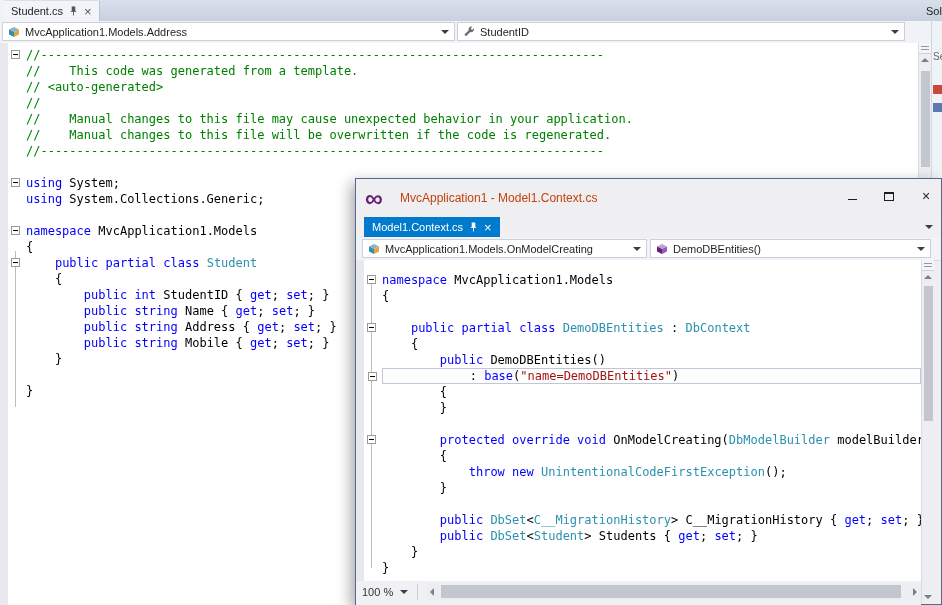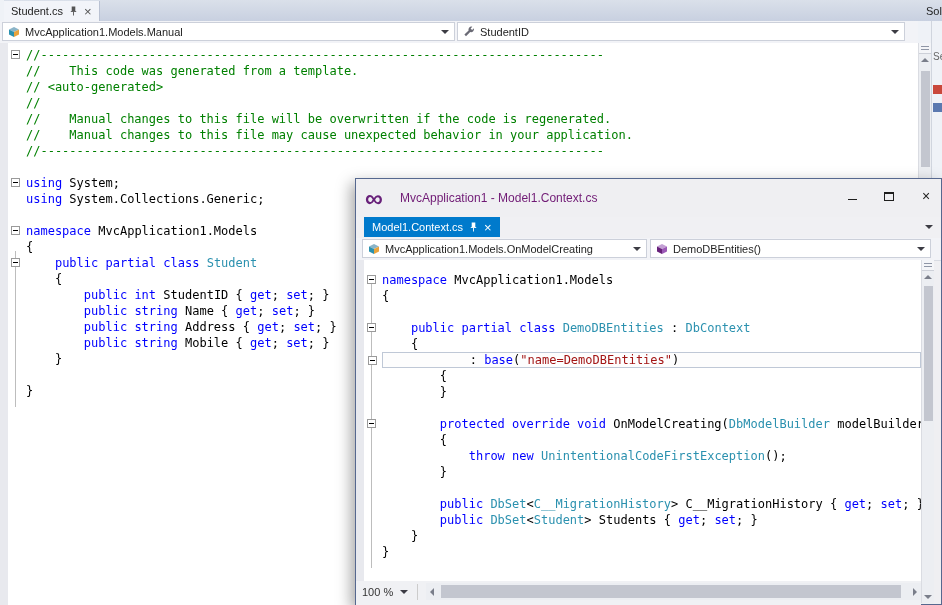--- a/index.html
+++ b/index.html
@@ -71,21 +71,21 @@
   .strip-search{position:absolute;left:1px;top:30px;font-size:10px;color:#666;white-space:nowrap;}
   .strip-icon{position:absolute;left:1px;width:9px;height:9px;}
   .strip-icon.red{top:64px;background:#c9483b;}
   .strip-icon.blue{top:82px;background:#5b79b0;}
 
   
   .overlay{position:absolute;left:355px;top:178px;width:585px;height:425px;background:#efeff2;
     border:1px solid #56688f;box-shadow:-4px 5px 14px rgba(0,0,0,.35);z-index:10;}
   .titlebar{position:absolute;left:0;top:0;width:100%;height:38px;background:#efeff2;}
   .vs-logo{position:absolute;left:9px;top:1px;font-size:25px;font-weight:bold;color:#68217a;line-height:36px;}
-  .window-title{position:absolute;left:44px;top:12px;font-size:12px;color:#701a75;white-space:nowrap;}
+  .window-title{position:absolute;left:44px;top:12px;font-size:12px;color:#c2410c;white-space:nowrap;}
   .win-buttons{position:absolute;right:8px;top:10px;display:flex;gap:23px;}
   .win-btn{width:14px;height:14px;display:flex;align-items:center;justify-content:center;
     font-size:14px;color:#1e1e1e;line-height:1;}
   .min-glyph{width:9px;height:1px;background:#1e1e1e;margin-top:7px;}
   .max-glyph{width:10px;height:9px;border:1px solid #1e1e1e;border-top-width:2px;box-sizing:border-box;}
 
   .tabstrip2{position:absolute;left:0;top:38px;width:100%;height:21px;background:#f0f0f3;}
   .doc-tab2{position:absolute;left:8px;top:0;height:20px;background:#007acc;color:#fff;
     display:flex;align-items:center;gap:6px;padding:0 8px;font-size:11px;}
   .strip-dd{position:absolute;right:8px;top:8px;}
@@ -129,21 +129,21 @@
 
   <div class="navbar main-navbar">
     <div class="combo" style="left:2px;width:453px;">
       <span class="icon">
         <svg width="12" height="12" viewBox="0 0 12 12">
             <polygon points="6,1 11,3.5 6,6 1,3.5" fill="#8ab4c8"></polygon>
             <polygon points="1,3.5 6,6 6,11 1,8.5" fill="#2b91af"></polygon>
             <polygon points="11,3.5 6,6 6,11 11,8.5" fill="#e8a33d"></polygon>
           </svg>
       </span>
-      <span class="combo-text">MvcApplication1.Models.Manual</span>
+      <span class="combo-text">MvcApplication1.Models.Address</span>
       <span class="tri-down"></span>
     </div>
     <div class="combo" style="left:457px;width:448px;">
       <span class="icon">
         <svg width="12" height="12" viewBox="0 0 12 12">
             <path d="M10.8 2.2 9.1 3.9 7.6 2.4 9.3.7a2.9 2.9 0 0 0-3.7 3.7L1.4 8.6 3 10.2l4.2-4.2a2.9 2.9 0 0 0 3.6-3.8z" fill="#6a6a75"></path>
           </svg>
       </span>
       <span class="combo-text">StudentID</span>
       <span class="tri-down"></span>
@@ -151,22 +151,22 @@
   </div>
 
   <div class="editor main-editor">
     <div class="indicator-margin"></div>
     <div class="outline-guide" style="left:15px;top:208px;height:156px;"></div>
     <div class="code-lines">
         <div class="code-line"><span class="outline-box"></span><span class="code-text"><span class="c-cm">//------------------------------------------------------------------------------</span></span></div>
         <div class="code-line"><span class="code-text"><span class="c-cm">//    This code was generated from a template.</span></span></div>
         <div class="code-line"><span class="code-text"><span class="c-cm">// &lt;auto-generated&gt;</span></span></div>
         <div class="code-line"><span class="code-text"><span class="c-cm">//</span></span></div>
+        <div class="code-line"><span class="code-text"><span class="c-cm">//    Manual changes to this file may cause unexpected behavior in your application.</span></span></div>
         <div class="code-line"><span class="code-text"><span class="c-cm">//    Manual changes to this file will be overwritten if the code is regenerated.</span></span></div>
-        <div class="code-line"><span class="code-text"><span class="c-cm">//    Manual changes to this file may cause unexpected behavior in your application.</span></span></div>
         <div class="code-line"><span class="code-text"><span class="c-cm">//------------------------------------------------------------------------------</span></span></div>
         <div class="code-line"><span class="code-text"></span></div>
         <div class="code-line"><span class="outline-box"></span><span class="code-text"><span class="c-kw">using</span><span class="c-pl"> System;</span></span></div>
         <div class="code-line"><span class="code-text"><span class="c-kw">using</span><span class="c-pl"> System.Collections.Generic;</span></span></div>
         <div class="code-line"><span class="code-text"></span></div>
         <div class="code-line"><span class="outline-box"></span><span class="code-text"><span class="c-kw">namespace</span><span class="c-pl"> MvcApplication1.Models</span></span></div>
         <div class="code-line"><span class="code-text"><span class="c-pl">{</span></span></div>
         <div class="code-line"><span class="outline-box"></span><span class="code-text"><span class="c-pl">    </span><span class="c-kw">public</span><span class="c-pl"> </span><span class="c-kw">partial</span><span class="c-pl"> </span><span class="c-kw">class</span><span class="c-pl"> </span><span class="c-ty">Student</span></span></div>
         <div class="code-line"><span class="code-text"><span class="c-pl">    {</span></span></div>
         <div class="code-line"><span class="code-text"><span class="c-pl">        </span><span class="c-kw">public</span><span class="c-pl"> </span><span class="c-kw">int</span><span class="c-pl"> StudentID { </span><span class="c-kw">get</span><span class="c-pl">; </span><span class="c-kw">set</span><span class="c-pl">; }</span></span></div>
@@ -251,20 +251,21 @@
 
     <div class="editor overlay-editor">
       <div class="indicator-margin"></div>
       <div class="outline-guide" style="left:15px;top:24px;height:284px;"></div>
       <div class="code-lines">
           <div class="code-line"><span class="outline-box"></span><span class="code-text"><span class="c-kw">namespace</span><span class="c-pl"> MvcApplication1.Models</span></span></div>
           <div class="code-line"><span class="code-text"><span class="c-pl">{</span></span></div>
           <div class="code-line"><span class="code-text"></span></div>
           <div class="code-line"><span class="outline-box"></span><span class="code-text"><span class="c-pl">    </span><span class="c-kw">public</span><span class="c-pl"> </span><span class="c-kw">partial</span><span class="c-pl"> </span><span class="c-kw">class</span><span class="c-pl"> </span><span class="c-ty">DemoDBEntities</span><span class="c-pl"> : </span><span class="c-ty">DbContext</span></span></div>
           <div class="code-line"><span class="code-text"><span class="c-pl">    {</span></span></div>
+          <div class="code-line"><span class="code-text"><span class="c-pl">        </span><span class="c-kw">public</span><span class="c-pl"> DemoDBEntities()</span></span></div>
           <div class="code-line hl"><span class="outline-box"></span><span class="code-text"><span class="c-pl">            : </span><span class="c-kw">base</span><span class="c-pl">(</span><span class="c-st">"name=DemoDBEntities"</span><span class="c-pl">)</span></span></div>
           <div class="code-line"><span class="code-text"><span class="c-pl">        {</span></span></div>
           <div class="code-line"><span class="code-text"><span class="c-pl">        }</span></span></div>
           <div class="code-line"><span class="code-text"></span></div>
           <div class="code-line"><span class="outline-box"></span><span class="code-text"><span class="c-pl">        </span><span class="c-kw">protected</span><span class="c-pl"> </span><span class="c-kw">override</span><span class="c-pl"> </span><span class="c-kw">void</span><span class="c-pl"> OnModelCreating(</span><span class="c-ty">DbModelBuilder</span><span class="c-pl"> modelBuilder)</span></span></div>
           <div class="code-line"><span class="code-text"><span class="c-pl">        {</span></span></div>
           <div class="code-line"><span class="code-text"><span class="c-pl">            </span><span class="c-kw">throw</span><span class="c-pl"> </span><span class="c-kw">new</span><span class="c-pl"> </span><span class="c-ty">UnintentionalCodeFirstException</span><span class="c-pl">();</span></span></div>
           <div class="code-line"><span class="code-text"><span class="c-pl">        }</span></span></div>
           <div class="code-line"><span class="code-text"></span></div>
           <div class="code-line"><span class="code-text"><span class="c-pl">        </span><span class="c-kw">public</span><span class="c-pl"> </span><span class="c-ty">DbSet</span><span class="c-pl">&lt;</span><span class="c-ty">C__MigrationHistory</span><span class="c-pl">&gt; C__MigrationHistory { </span><span class="c-kw">get</span><span class="c-pl">; </span><span class="c-kw">set</span><span class="c-pl">; }</span></span></div>

